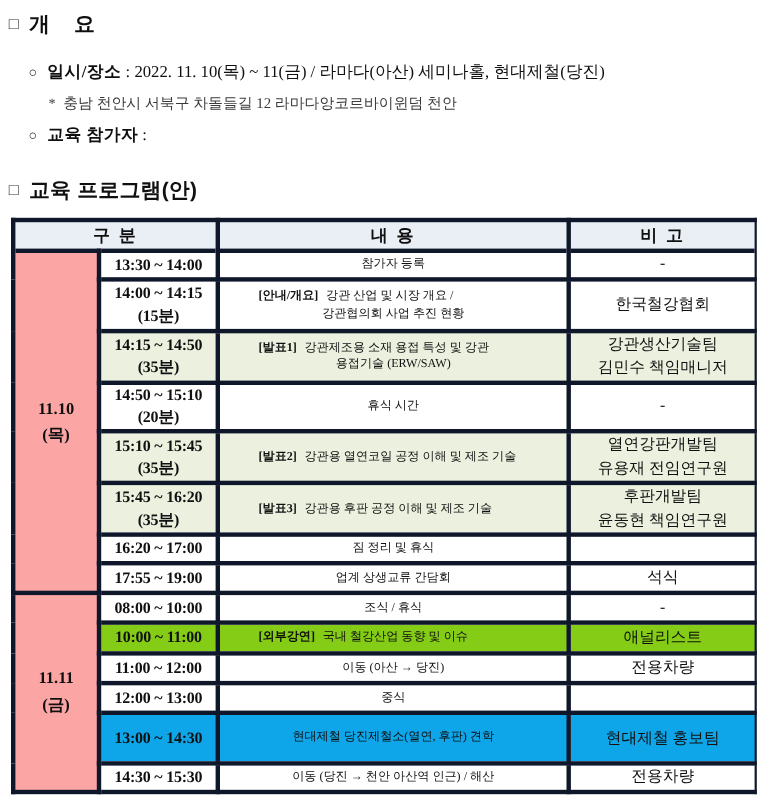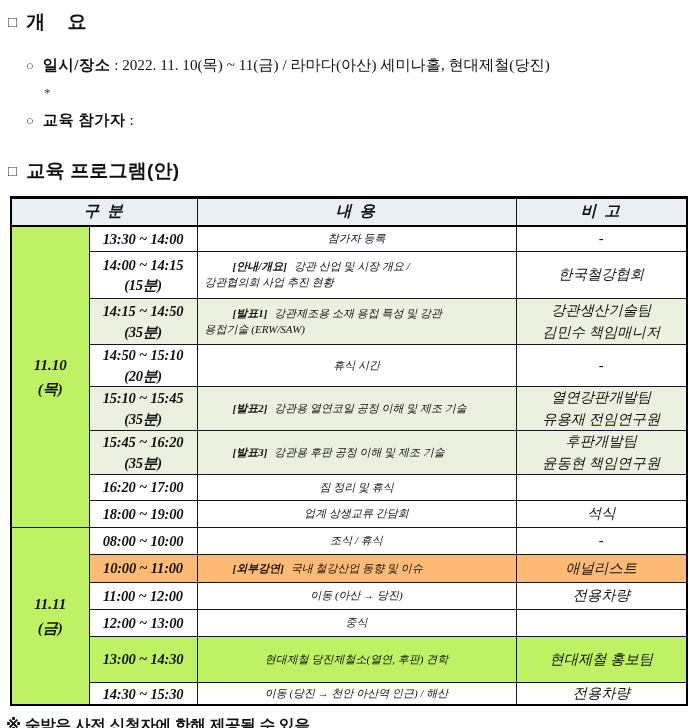--- a/index.html
+++ b/index.html
@@ -36,47 +36,47 @@
   .subnote .mk { margin-right: 7px; font-size: 13px; }
 
   table.sched {
     margin: 12px 0 0 10px;
     width: 676px;
     border-collapse: collapse;
     table-layout: fixed;
     border: 2px solid #000;
     border-top-width: 3px;
   }
-  .sched th, .sched td { border: 1px solid #0f172a; overflow: hidden; font-style: italic; }
+  .sched th, .sched td { border: 4px solid #0f172a; overflow: hidden; }
   .sched thead th {
     background: #eaeef5;
     height: 28px;
     font-weight: 700; font-size: 15.5px; letter-spacing: 2px;
     text-align: center; vertical-align: middle;
     border-bottom: 2px solid #000;
   }
   td.day {
-    background: #bef264;
+    background: #fca5a5;
     font-weight: 700; font-size: 15px;
     text-align: center; vertical-align: middle;
     line-height: 1.6;
   }
   td.time {
     font-weight: 700; font-size: 14.5px; letter-spacing: -0.2px;
     text-align: center; vertical-align: middle; line-height: 1.4;
   }
   td.content { font-size: 11px; vertical-align: middle; padding: 0 7px; line-height: 1.45; }
   td.content.center { text-align: center; }
   td.content .pfx { font-weight: 700; margin-right: 7px; margin-left: 28px; }
-  td.content .l2 { }
+  td.content .l2 { text-align: center; }
   td.note { font-size: 14.3px; text-align: center; vertical-align: middle; line-height: 1.5; }
 
   tr.green td:not(.day) { background: #ebf1de; }
-  tr.pink  td:not(.day) { background: #fdba74; }
-  tr.cream td:not(.day) { background: #bef264; }
+  tr.pink  td:not(.day) { background: #84cc16; }
+  tr.cream td:not(.day) { background: #0ea5e9; }
 
   .footer {
     margin: 9px 0 0 6px;
     font-family: "Liberation Sans", "DejaVu Sans", sans-serif;
     font-weight: 800; font-size: 15.5px; letter-spacing: -0.2px;
   }
 </style>
 </head>
 <body>
 
@@ -89,20 +89,21 @@
 
   <div class="bullet">
     <span class="mk">○</span>
     <span class="lb">일시/장소</span>
     <span> : </span>
     <span>2022. 11. 10(목) ~ 11(금) / 라마다(아산) 세미나홀, 현대제철(당진)</span>
   </div>
 
   <div class="subnote">
     <span class="mk">*</span>
+    <span>충남 천안시 서북구 차돌들길 12 라마다앙코르바이윈덤 천안</span>
   </div>
 
   <div class="bullet" style="margin-top:9px">
     <span class="mk">○</span>
     <span class="lb">교육 참가자</span>
     <span> : </span>
   </div>
 
   <div class="heading h2">
     <span class="sq">□</span>
@@ -207,21 +208,21 @@
         <td class="time">
             <div>16:20 ~ 17:00</div>
           </td>
         <td class="content center"><span>짐 정리 및 휴식</span></td>
         <td class="note">
             <div></div>
           </td>
       </tr>
       <tr style="height:27px">
         <td class="time">
-            <div>18:00 ~ 19:00</div>
+            <div>17:55 ~ 19:00</div>
           </td>
         <td class="content center"><span>업계 상생교류 간담회</span></td>
         <td class="note">
             <div>석식</div>
           </td>
       </tr>
       <tr style="height:27px">
         <td class="day" rowspan="6">
           <div>11.11</div>
           <div>(금)</div>

